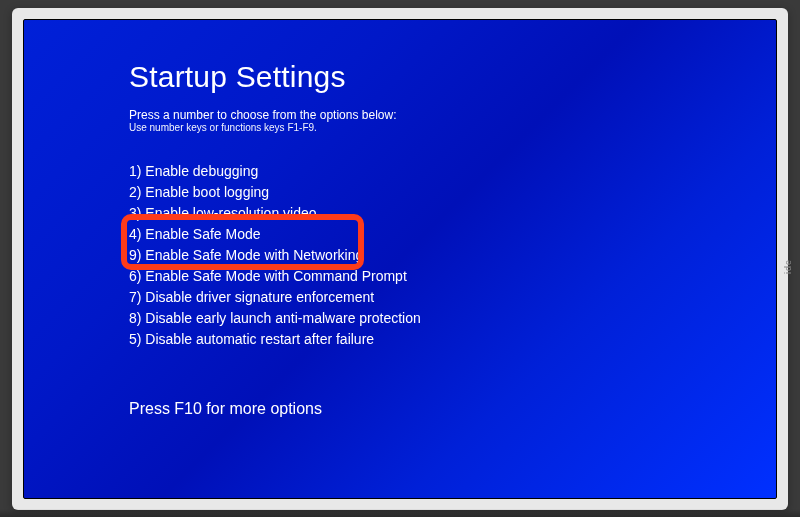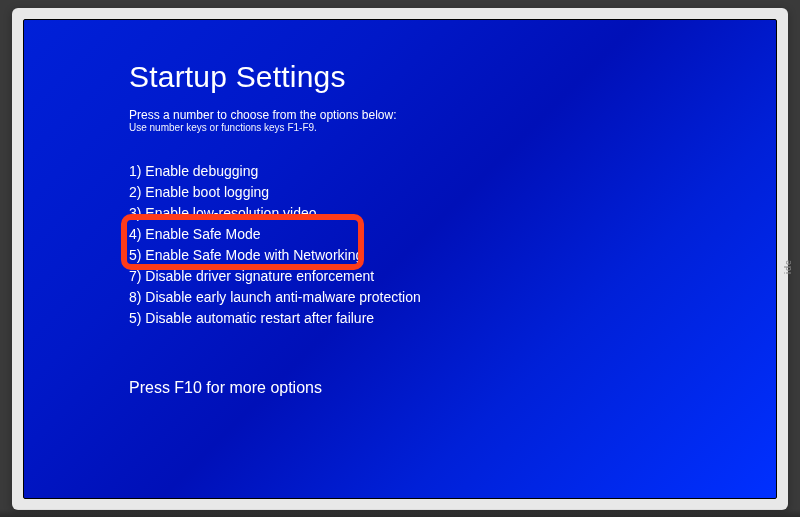--- a/index.html
+++ b/index.html
@@ -107,21 +107,22 @@
   <div class="screen">
     <h1 class="title">Startup Settings</h1>
     <p class="subtitle">Press a number to choose from the options below:</p>
     <p class="hint">Use number keys or functions keys F1-F9.</p>
 
     <div class="options">
       <div class="option">1) Enable debugging</div>
       <div class="option">2) Enable boot logging</div>
       <div class="option">3) Enable low-resolution video</div>
       <div class="option">4) Enable Safe Mode</div>
-      <div class="option">5) Enable Safe Mode with Networking</div>
+      <div class="option">9) Enable Safe Mode with Networking</div>
+      <div class="option">6) Enable Safe Mode with Command Prompt</div>
       <div class="option">7) Disable driver signature enforcement</div>
       <div class="option">8) Disable early launch anti-malware protection</div>
       <div class="option">5) Disable automatic restart after failure</div>
     </div>
 
     <p class="footer-line">Press F10 for more options</p>
 
     <div class="highlight-box"></div>
   </div>
   <span class="right-label">ide</span>

